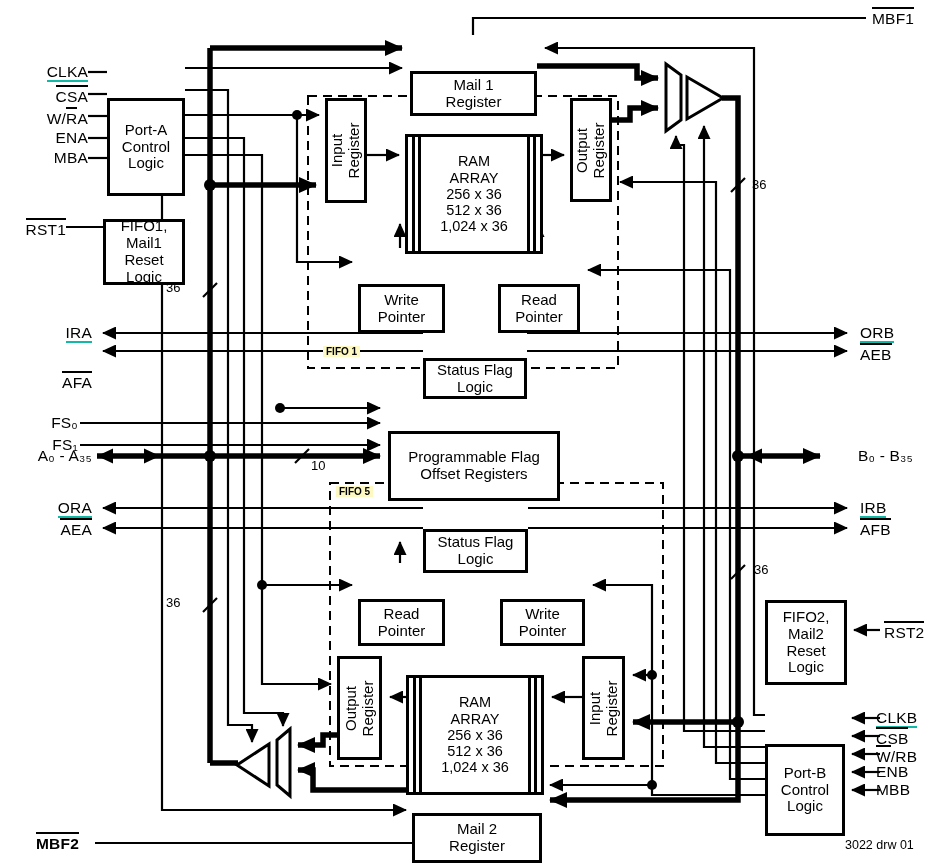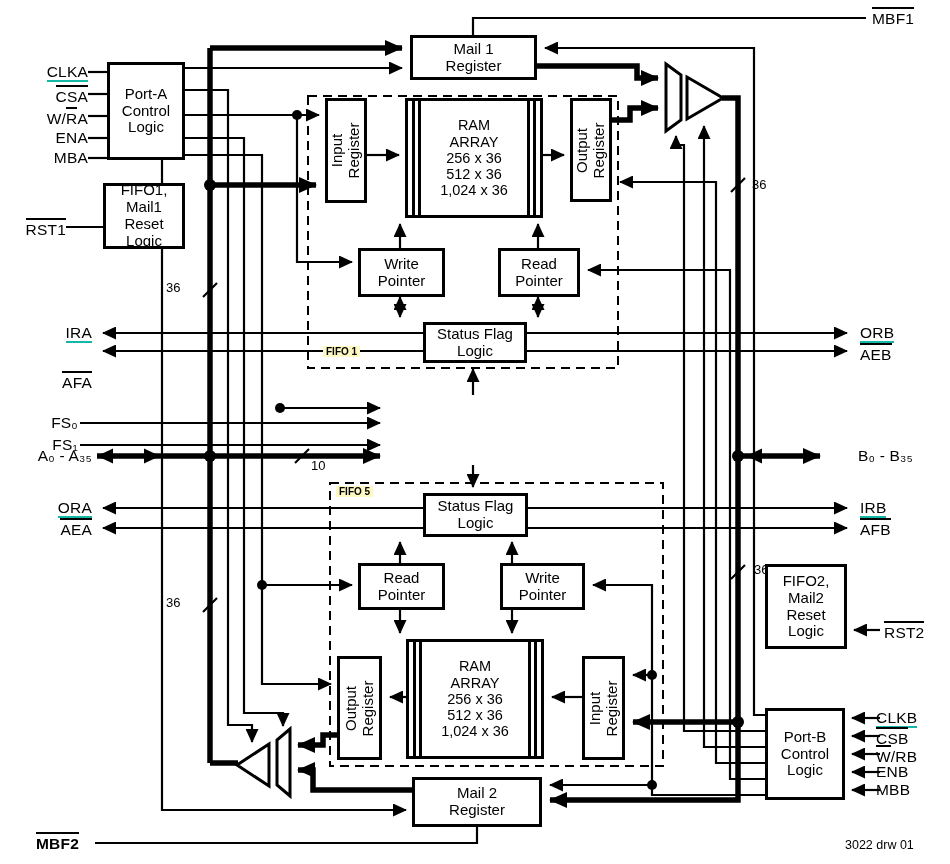--- a/index.html
+++ b/index.html
@@ -1,21 +1,21 @@
 <!DOCTYPE html>
 <html><head>
 <meta charset="utf-8">
 <style>
   html,body{margin:0;padding:0;background:#fff;}
   #stage{position:relative;width:950px;height:864px;background:#fff;overflow:hidden;
          font-family:"Liberation Sans", sans-serif;color:#000;}
   #wires{position:absolute;left:0;top:0;z-index:1;}
   .box{position:absolute;z-index:2;background:#fff;border:3px solid #000;box-sizing:border-box;
        display:flex;align-items:center;justify-content:center;text-align:center;
-       font-size:15px;line-height:1.12;white-space:pre-line;}
+       font-size:15px;line-height:1.12;white-space:pre-line;margin-top:36px;}
   .vbox{position:absolute;z-index:2;background:#fff;border:3px solid #000;box-sizing:border-box;
         display:flex;align-items:center;justify-content:center;}
   .vtext{transform:rotate(-90deg);transform-origin:center;white-space:pre-line;text-align:center;
          font-size:15px;line-height:1.1;width:120px;}
   .rambar{position:absolute;top:0;bottom:0;width:3px;background:#000;}
   .sig{position:absolute;z-index:3;font-size:15.5px;line-height:1.1;letter-spacing:.2px;white-space:nowrap;}
   .ol{border-top:2px solid #000;padding-top:1px;display:inline-block;}
   .ul{border-bottom:2px solid #14b8a6;padding-bottom:0px;display:inline-block;}
   .tag{position:absolute;z-index:3;background:#fef9c3;font-weight:bold;font-size:10px;padding:0 3px;text-align:right;}
   .small{position:absolute;z-index:3;font-size:13px;}
@@ -186,20 +186,22 @@
 Register</div>
   </div>
 
   <div class="box" style="left:358px;top:248px;width:87px;height:49px;">Write
 Pointer</div>
   <div class="box" style="left:498px;top:248px;width:82px;height:49px;">Read
 Pointer</div>
   <div class="box" style="left:423px;top:322px;width:104px;height:41px;">Status Flag
 Logic</div>
 
+  <div class="box" style="left:388px;top:395px;width:172px;height:70px;">Programmable Flag
+Offset Registers</div>
 
   <div class="box" style="left:423px;top:493px;width:105px;height:44px;">Status Flag
 Logic</div>
   <div class="box" style="left:358px;top:563px;width:87px;height:47px;">Read
 Pointer</div>
   <div class="box" style="left:500px;top:563px;width:85px;height:47px;">Write
 Pointer</div>
 
   <div class="vbox" style="left:337px;top:656px;width:45px;height:104px;">
     <div class="vtext">Output

